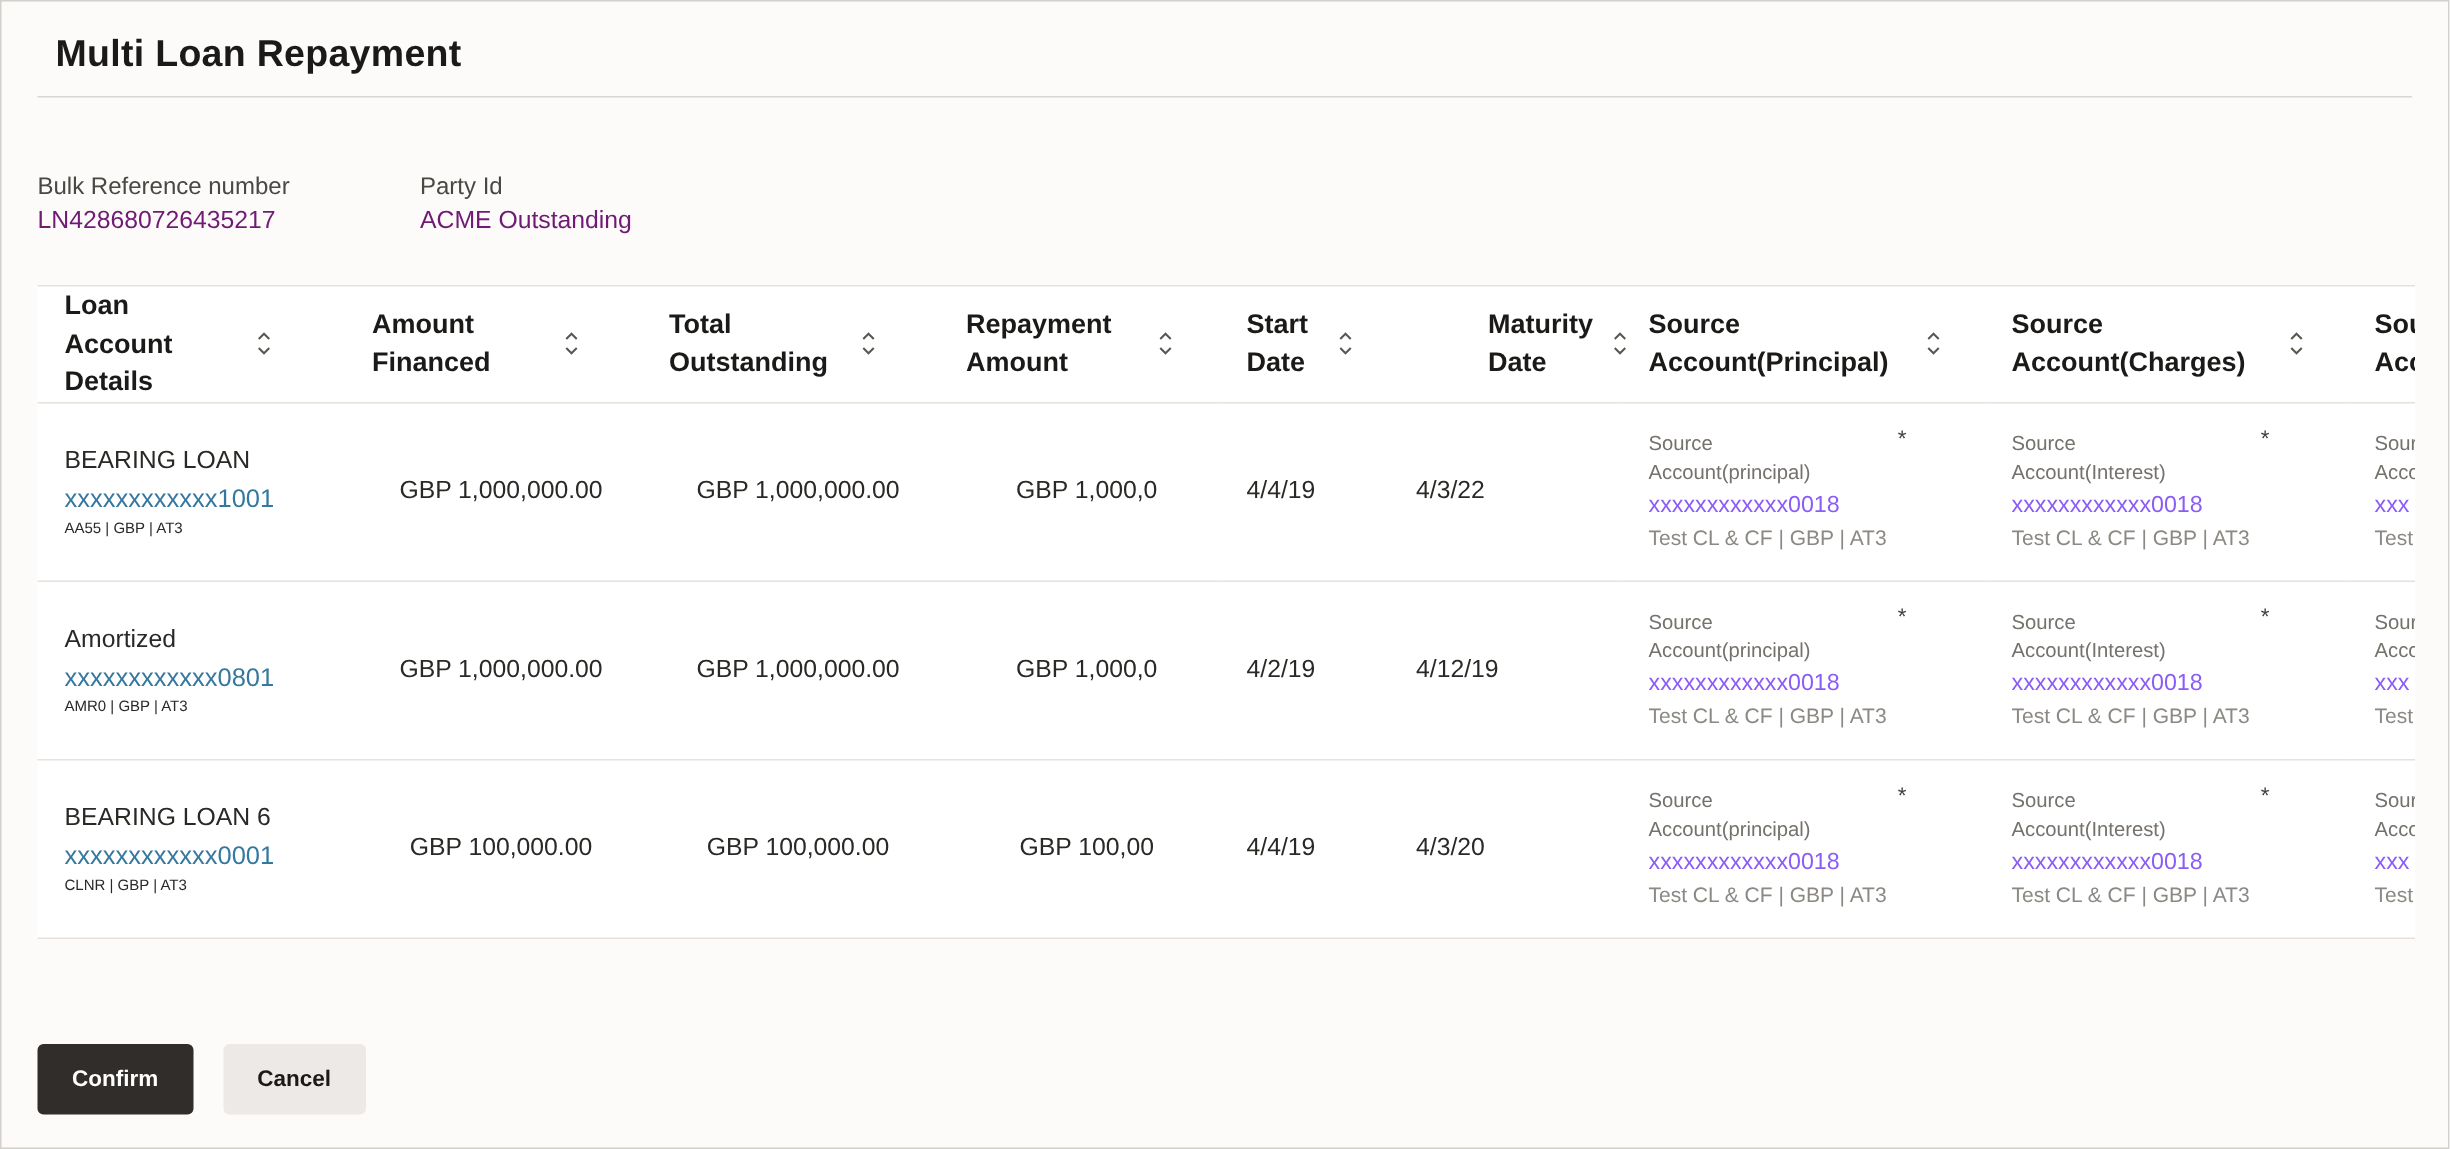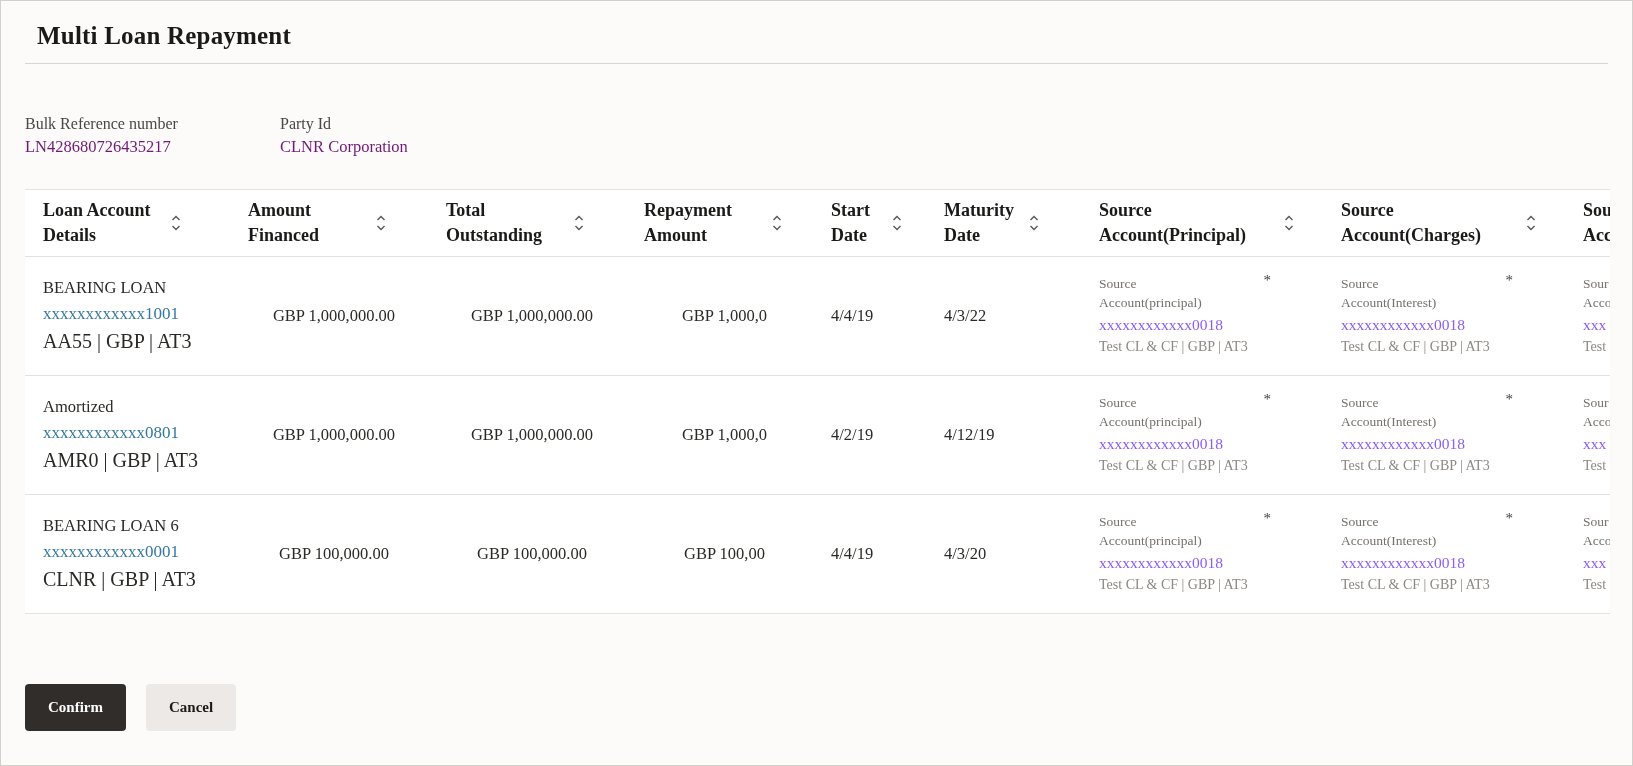--- a/index.html
+++ b/index.html
@@ -1,40 +1,40 @@
 <!DOCTYPE html>
 <html><head>
 <meta charset="utf-8">
 <style>
   * { box-sizing: border-box; margin: 0; padding: 0; }
   html, body { background: #efeeec; }
   body { font-family: "Liberation Sans", "DejaVu Sans", sans-serif; color: #161513; }
   .page {
     width: 1633px; height: 766px; background: #fcfbf9;
-    border: 1px solid #d3cfca; overflow: hidden; position: relative; font-family: Liberation Serif, serif;
+    border: 1px solid #d3cfca; overflow: hidden; position: relative;
   }
   .page-header { padding: 21px 36px 13px; }
   .page-title { font-size: 25px; font-weight: 700; color: #1b1a18; letter-spacing: .2px; }
   .divider { border-bottom: 1px solid #d9d5d0; margin: 0 24px; }
   .summary { display: flex; padding: 20px 24px 0; }
   .summary-item { margin-right: 60px; min-width: 195px; margin-top: 28px; }
   .summary-label { font-size: 16px; color: #4a4744; line-height: 1.45; }
   .summary-value { font-size: 16.5px; color: #701a75; line-height: 1.45; }
   .table-wrap { margin: 30px 24px 0; width: 1585px; overflow: hidden; }
   table { border-collapse: collapse; table-layout: fixed; width: 1782px; background: #fff; }
   th, td { text-align: left; vertical-align: middle; padding: 0 8px 0 18px; }
   thead th { border-top: 1px solid #e5e2dd; border-bottom: 1px solid #e5e2dd; height: 67px; font-size: 18px; font-weight: 700; color: #1b1a18; }
   .th-flex { display: flex; align-items: center; gap: 13px; }
   .th-label { line-height: 1.42; }
-  .w115 { max-width: 115px; } .w48 { max-width: 48px; } .w70 { max-width: 72px; } .w170 { max-width: 172px; }
+  .w115 { max-width: 115px; } .w48 { max-width: 48px; } .w70 { max-width: 72px; margin-left: 48px; } .w170 { max-width: 172px; }
   .sort-icon { flex: 0 0 auto; cursor: pointer; }
   tbody td { height: 119px; border-bottom: 1px solid #e5e2dd; font-size: 16.5px; color: #2b2926; }
   .loan-name { font-size: 16.5px; color: #2b2926; line-height: 1.5; }
   .loan-link { font-size: 17px; color: #35789f; text-decoration: none; line-height: 1.5; display: inline-block; cursor: pointer; }
-  .loan-meta { font-size: 20px; color: #2b2926; line-height: 1.5; }
+  .loan-meta { font-size: 10px; color: #2b2926; line-height: 1.5; }
   .amount-text { white-space: nowrap; overflow: hidden; display: block; text-align: center; }
   .source-box { position: relative; width: 176px; }
   .req { position: absolute; top: -3px; right: 4px; font-size: 15px; color: #44403c; }
   .source-label { font-size: 13.5px; color: #75716c; line-height: 1.4; max-width: 122px; }
   .source-value { font-size: 15.5px; color: #8b5cf6; line-height: 1.45; margin-top: 1px; cursor: pointer; }
   .source-meta { font-size: 14px; color: #8c8883; line-height: 1.45; }
   .actions { margin: 70px 24px 0; display: flex; gap: 20px; }
   .btn { font-family: inherit; font-size: 15px; font-weight: 700; border: none; border-radius: 4px; padding: 15px 23px; cursor: pointer; }
   .btn-primary { background: #312d2a; color: #ffffff; }
   .btn-secondary { background: #ece9e6; color: #1b1a18; }
@@ -49,21 +49,21 @@
   </div>
   <div class="divider"></div>
 
   <div class="summary">
     <div class="summary-item">
       <div class="summary-label">Bulk Reference number</div>
       <div class="summary-value">LN428680726435217</div>
     </div>
     <div class="summary-item">
       <div class="summary-label">Party Id</div>
-      <div class="summary-value">CLNR Corporation</div>
+      <div class="summary-value">ACME Outstanding</div>
     </div>
   </div>
 
   <div class="table-wrap">
     <table>
       <colgroup>
         <col style="width:205px">
           <col style="width:198px">
           <col style="width:198px">
         <col style="width:187px">

